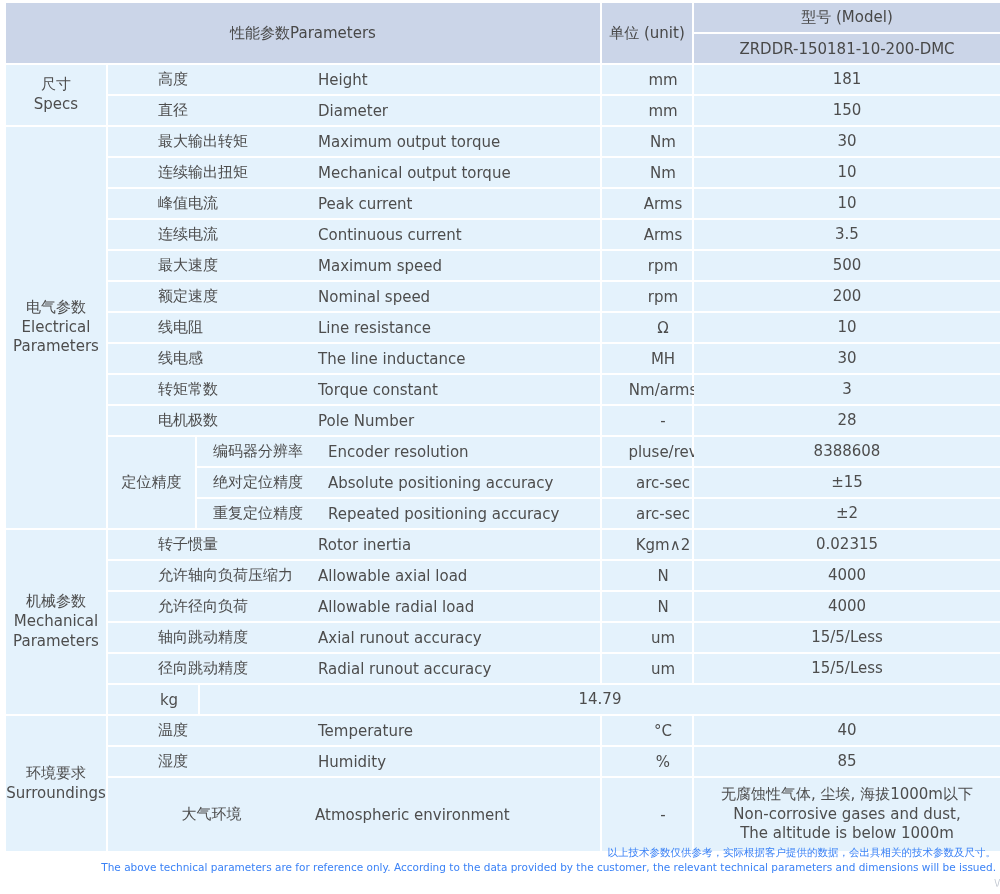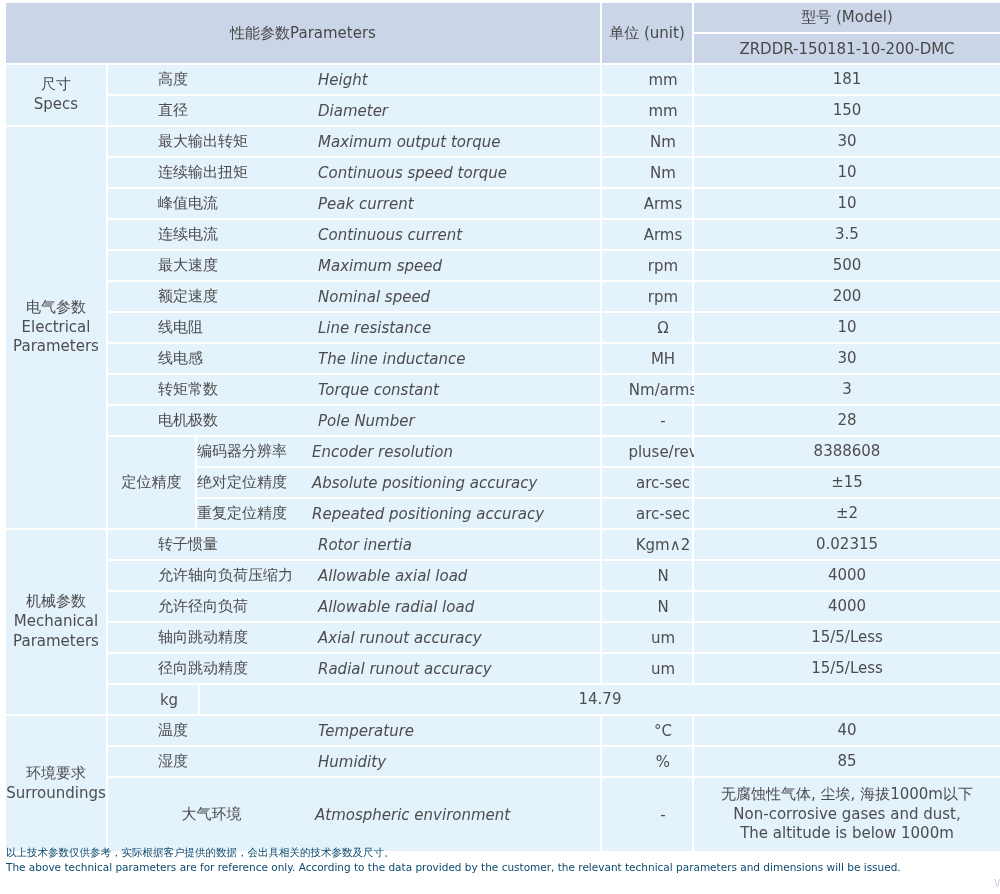--- a/index.html
+++ b/index.html
@@ -39,45 +39,45 @@
     text-align: right; font-size: 15px; line-height: 1.32;
   }
   .rows-wrap { flex: 1; display: flex; flex-direction: column; gap: 2px; }
   .t-row { display: flex; gap: 2px; height: 29px; flex: none; }
   .t-row.tall { height: 73px; }
   .name-cell {
     width: 492px; flex: none; background: var(--cell-bg);
     display: flex; align-items: center; padding-left: 50px; font-size: 15px;
   }
   .name-cell .cn { width: 160px; flex: none; }
-  .name-cell .en { flex: 1; font-style: italic; }
+  .name-cell .en { flex: 1; }
   .name-cell.center-cn { padding-left: 0; }
   .name-cell.center-cn .cn { width: 207px; text-align: center; }
   .unit-cell {
     width: 90px; flex: none; background: var(--cell-bg);
     display: flex; align-items: center; justify-content: center; font-size: 15px; padding-left: 32px;
   }
   .value-cell {
     flex: 1; background: var(--cell-bg);
     display: flex; flex-direction: column; align-items: center; justify-content: center;
     font-size: 15px; text-align: center; line-height: 1.3;
   }
 
   
   .subgroup { display: flex; gap: 2px; }
   .sub-label {
     width: 87px; flex: none; background: var(--cell-bg);
     display: flex; align-items: center; justify-content: center; font-size: 15px;
   }
   .sub-rows { flex: 1; display: flex; flex-direction: column; gap: 2px; }
-  .sub-rows .name-cell { width: 403px; padding-left: 0; }
+  .sub-rows .name-cell { width: 403px; padding-left: 16px; }
   .sub-rows .name-cell .cn { width: 115px; }
 
   
-  .footer-notes { position: absolute; left: 3px; top: 845px; width: 990px; color: #0c4a6e; }
+  .footer-notes { position: absolute; left: 3px; top: 845px; width: 990px; color: #3b82f6; text-align: right; }
   .note-cn { font-size: 10.5px; line-height: 1.45; }
   .note-en { font-size: 10.5px; line-height: 1.45; }
   .watermark {
     position: absolute; right: 3px; bottom: 6px;
     font-size: 8px; color: #b8bfca;
   }
 </style>
 </head>
 <body style="color: rgb(77, 77, 77);">
 
@@ -135,21 +135,21 @@
                 <div class="en">Maximum output torque</div>
               </div>
               <div class="unit-cell">Nm</div>
               <div class="value-cell">
                 <div class="v-line">30</div>
               </div>
             </div>
             <div class="t-row">
               <div class="name-cell">
                 <div class="cn">连续输出扭矩</div>
-                <div class="en">Continuous speed torque</div>
+                <div class="en">Mechanical output torque</div>
               </div>
               <div class="unit-cell">Nm</div>
               <div class="value-cell">
                 <div class="v-line">10</div>
               </div>
             </div>
             <div class="t-row">
               <div class="name-cell">
                 <div class="cn">峰值电流</div>
                 <div class="en">Peak current</div>

